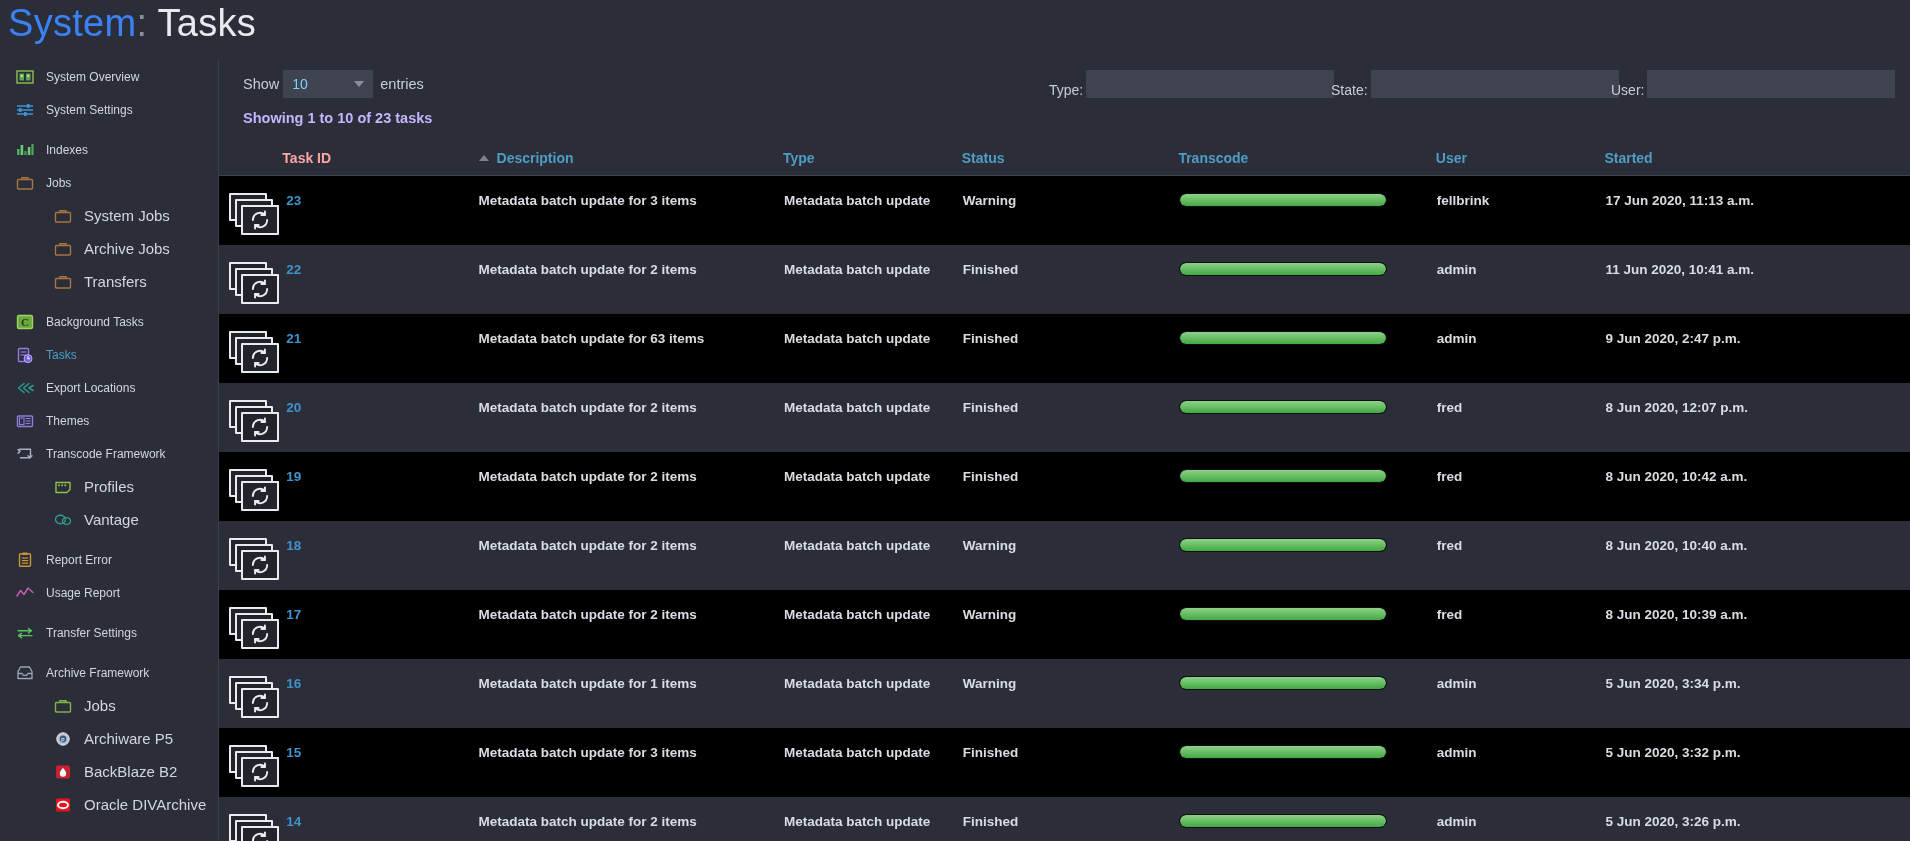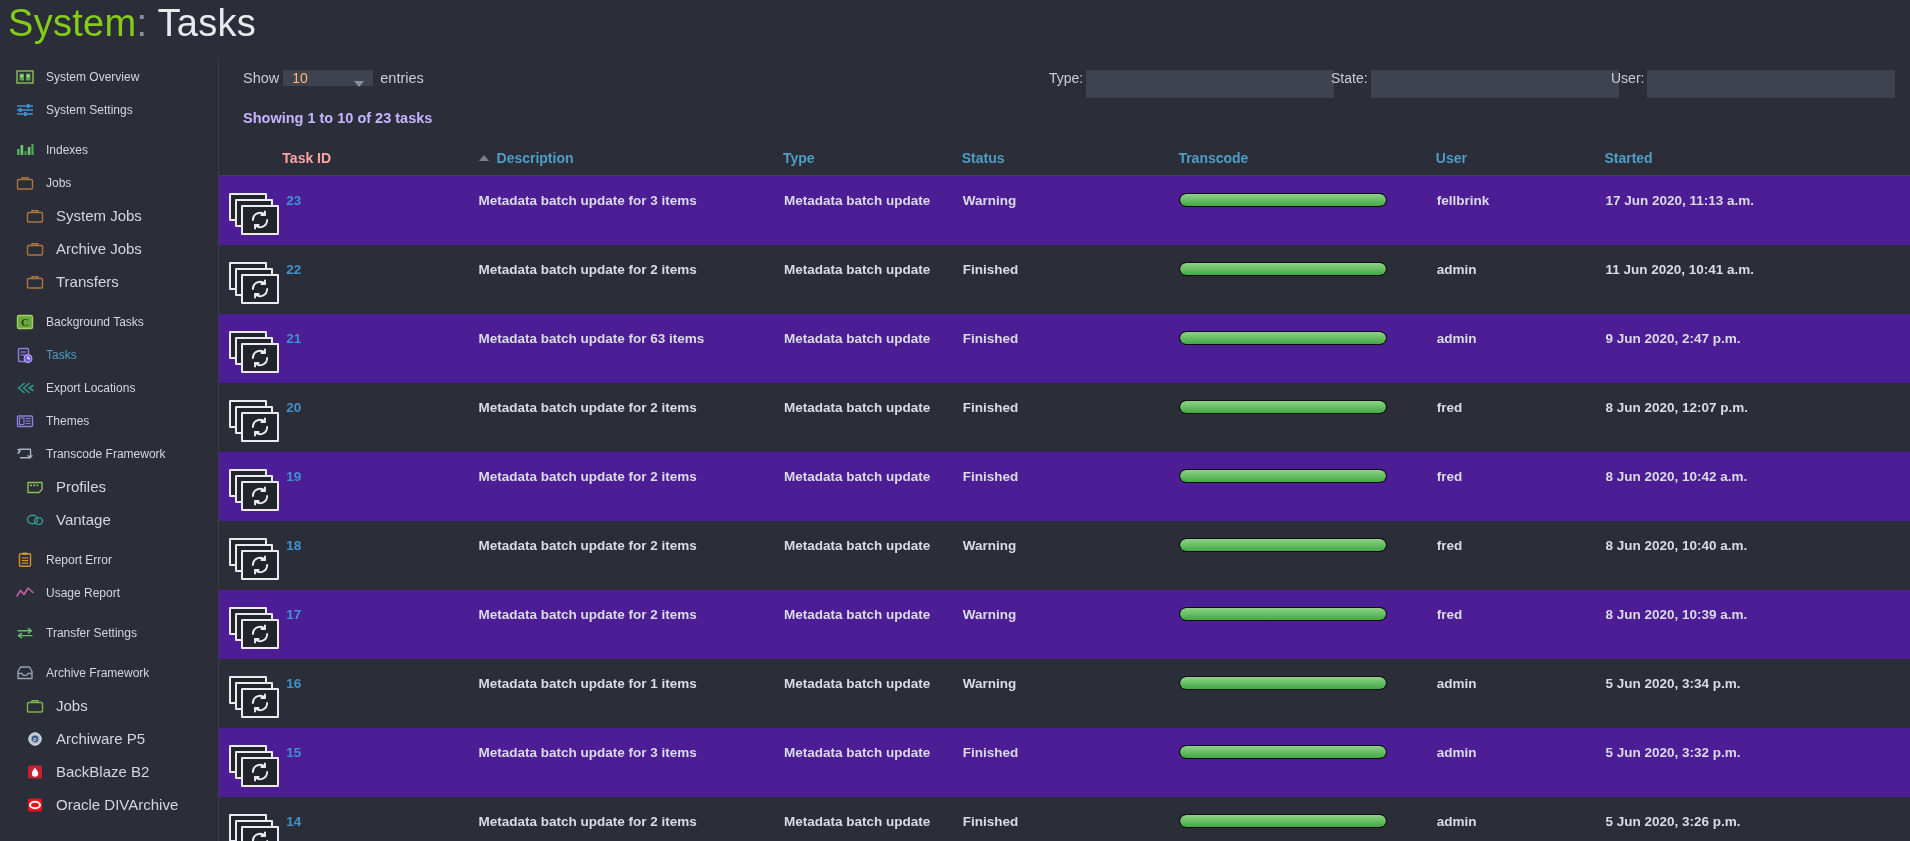--- a/index.html
+++ b/index.html
@@ -14,41 +14,41 @@
 
   
   #page-title {
     position: absolute;
     left: 8px; top: 2px;
     font-size: 38px;
     font-weight: 300;
     letter-spacing: 0.3px;
     white-space: nowrap;
   }
-  #page-title .sys { color: #84cc16; margin-top: 46px; }
+  #page-title .sys { color: #3b82f6; margin-top: 46px; }
   #page-title .sep { color: #8a8f9c; }
   #page-title .pg  { color: #e8eaee; }
 
   
   #sidebar {
     position: absolute;
     left: 0; top: 60px;
     width: 218px; height: 781px;
     background: #2b2e39;
     overflow: hidden;
   }
   .nav-item {
     display: flex;
     align-items: center;
     height: 33px;
     padding-left: 14px;
     cursor: pointer;
     white-space: nowrap;
   }
-  .nav-item.sub { padding-left: 24px; }
+  .nav-item.sub { padding-left: 52px; }
   .nav-item .nav-ico {
     width: 22px; height: 20px;
     margin-right: 10px;
     flex: 0 0 22px;
     display: flex; align-items: center; justify-content: center;
   }
   .nav-item .nav-lbl {
     font-size: 12px;
     color: #d3d6dd;
     font-weight: 400;
@@ -73,41 +73,41 @@
   }
   #show-entries {
     position: absolute;
     left: 24px; top: 10px;
     display: flex; align-items: center;
     font-size: 14.5px; color: #c9cdd6;
   }
   #show-entries .lbl { margin-right: 4px; }
   .select-box {
     position: relative;
-    width: 90px; height: 16px;
+    width: 90px; height: 28px;
     background: #3f434f;
     border: none;
     display: flex; align-items: center;
     padding-left: 9px;
-    font-size: 14px; color: #fdba74;
+    font-size: 14px; color: #7dd3fc;
     cursor: pointer;
   }
   .select-box .caret {
     position: absolute; right: 9px; top: 11px;
     width: 0; height: 0;
     border-left: 5px solid transparent;
     border-right: 5px solid transparent;
     border-top: 6px solid #8a8f9c;
   }
   #show-entries .after { margin-left: 7px; }
 
   .filter-group {
     position: absolute;
     top: 10px;
-    display: flex; align-items: flex-start;
+    display: flex; align-items: flex-end;
   }
   .filter-group .flabel {
     font-size: 14px; color: #c9cdd6;
     margin-right: 3px;
     white-space: nowrap;
   }
   .filter-input {
     height: 28px;
     background: #3f434f;
     border: none;
@@ -161,21 +161,21 @@
     vertical-align: 2px;
   }
   #task-table td {
     font-size: 13.5px;
     font-weight: 600;
     color: #d9dce2;
     vertical-align: top;
     padding-top: 17px;
     height: 69px;
   }
-  #task-table tbody tr.odd  { background: #4c1d95; }
+  #task-table tbody tr.odd  { background: #000000; }
   #task-table tbody tr.even { background: #2b2e39; }
 
   .col-icon  { width: 62px; }
   .col-id    { width: 192px; }
   .col-desc  { width: 298px; }
   .col-type  { width: 175px; }
   .col-status{ width: 212px; }
   .col-prog  { width: 252px; }
   .col-user  { width: 165px; }
   .col-start { width: 300px; }

